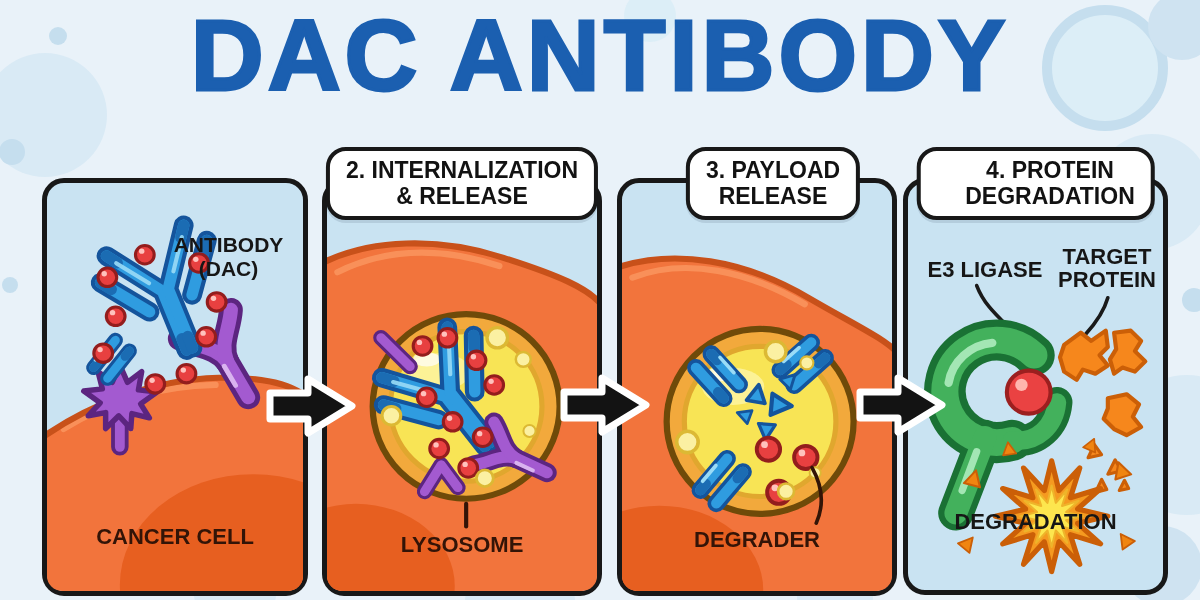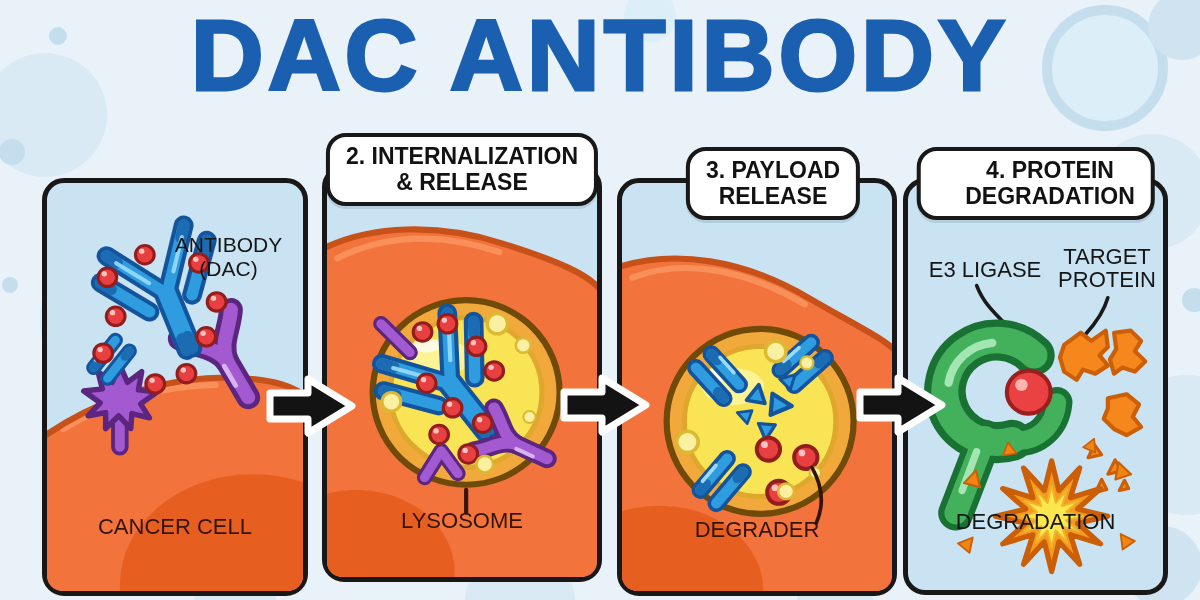--- a/index.html
+++ b/index.html
@@ -11,22 +11,22 @@
          color:#1b5fb0;-webkit-text-stroke:3px #1b5fb0;}
   .panel{position:absolute;border:5px solid #181818;border-radius:22px;background:#c9e3f2;}
   .art-clip{position:absolute;inset:0;border-radius:15px;overflow:hidden;}
   .art{position:absolute;inset:0;width:100%;height:100%;display:block;}
   .pill{position:absolute;left:50%;transform:translateX(-50%);z-index:6;
         background:#ffffff;border:4.5px solid #181818;border-radius:20px;
         padding:7px 16px 6px;font-size:23px;font-weight:bold;line-height:1.12;
         text-align:center;white-space:nowrap;color:#121212;
         box-shadow:0 3px 0 rgba(30,50,70,.12);}
   .pill span{display:block;}
-  .ann{position:absolute;z-index:4;font-weight:normal;text-align:center;color:#161616;}
-  .ann.dark{color:#331407;}
+  .ann{position:absolute;z-index:4;font-weight:bold;text-align:center;color:#161616;}
+  .ann.dark{color:#331407;margin-top:10px;}
   .arrow{position:absolute;z-index:7;}
 </style>
 </head>
 <body>
 
 <div class="stage">
 
   <svg class="bg-svg" viewBox="0 0 1200 600">
     <defs>
       <g id="antibody">
@@ -151,21 +151,21 @@
         </g>
       </svg>
     </div>
     <div class="ann" style="top:50px;right:2px;width:145px;font-size:21px;line-height:24px;">
       <span>ANTIBODY</span><br>
       <span>(DAC)</span>
     </div>
     <div class="ann dark" style="top:331px;left:0;width:100%;font-size:22px;">CANCER CELL</div>
   </section>
 
-  <section class="panel" style="left:322px;top:165px;width:270px;height:407px;">
+  <section class="panel" style="left:322px;top:179px;width:270px;height:407px;">
     <div class="pill" style="top:-37px;">
       <span>2. INTERNALIZATION</span>
       <span>&amp; RELEASE</span>
     </div>
     <div class="art-clip">
       <svg class="art" viewBox="0 0 260 397" preserveAspectRatio="none">
         <g>
           <path fill="#f2743c" d="M -10 80 C 40 52 110 52 170 72 C 220 88 254 102 266 120 L 266 403 L -10 403 Z"></path>
           <ellipse cx="28" cy="392" rx="95" ry="80" fill="#e75f20"></ellipse>
           <path fill="none" stroke="#f9935c" stroke-width="6" stroke-linecap="round" opacity="0.9" d="M 10 86 C 58 62 112 62 166 80"></path>

